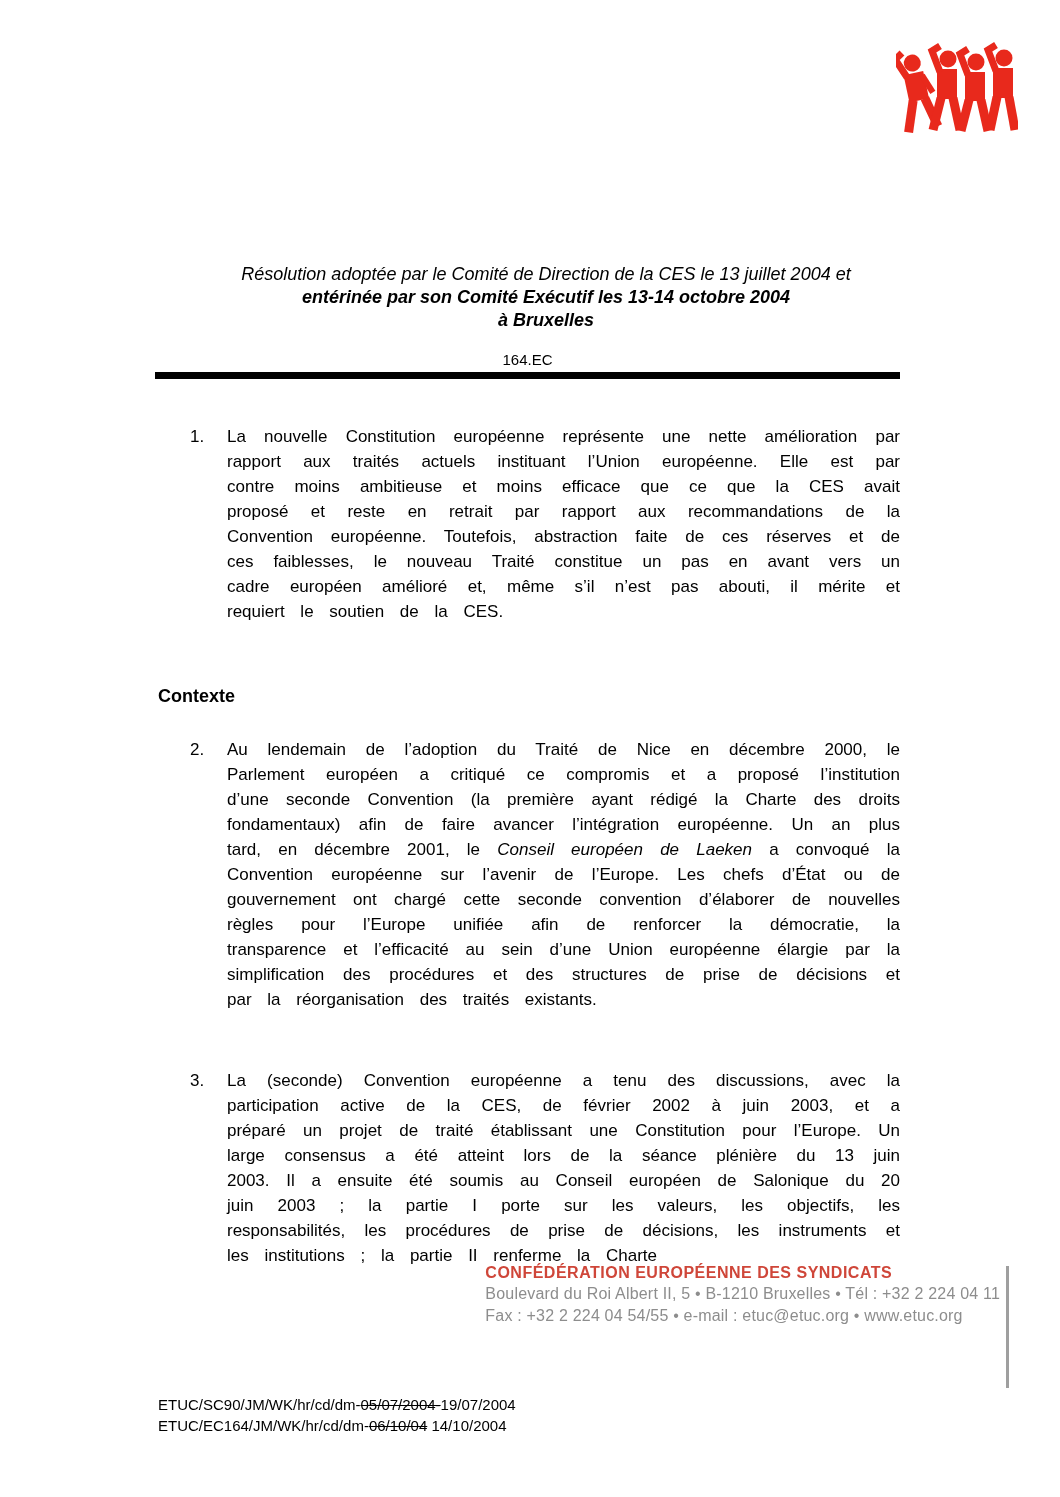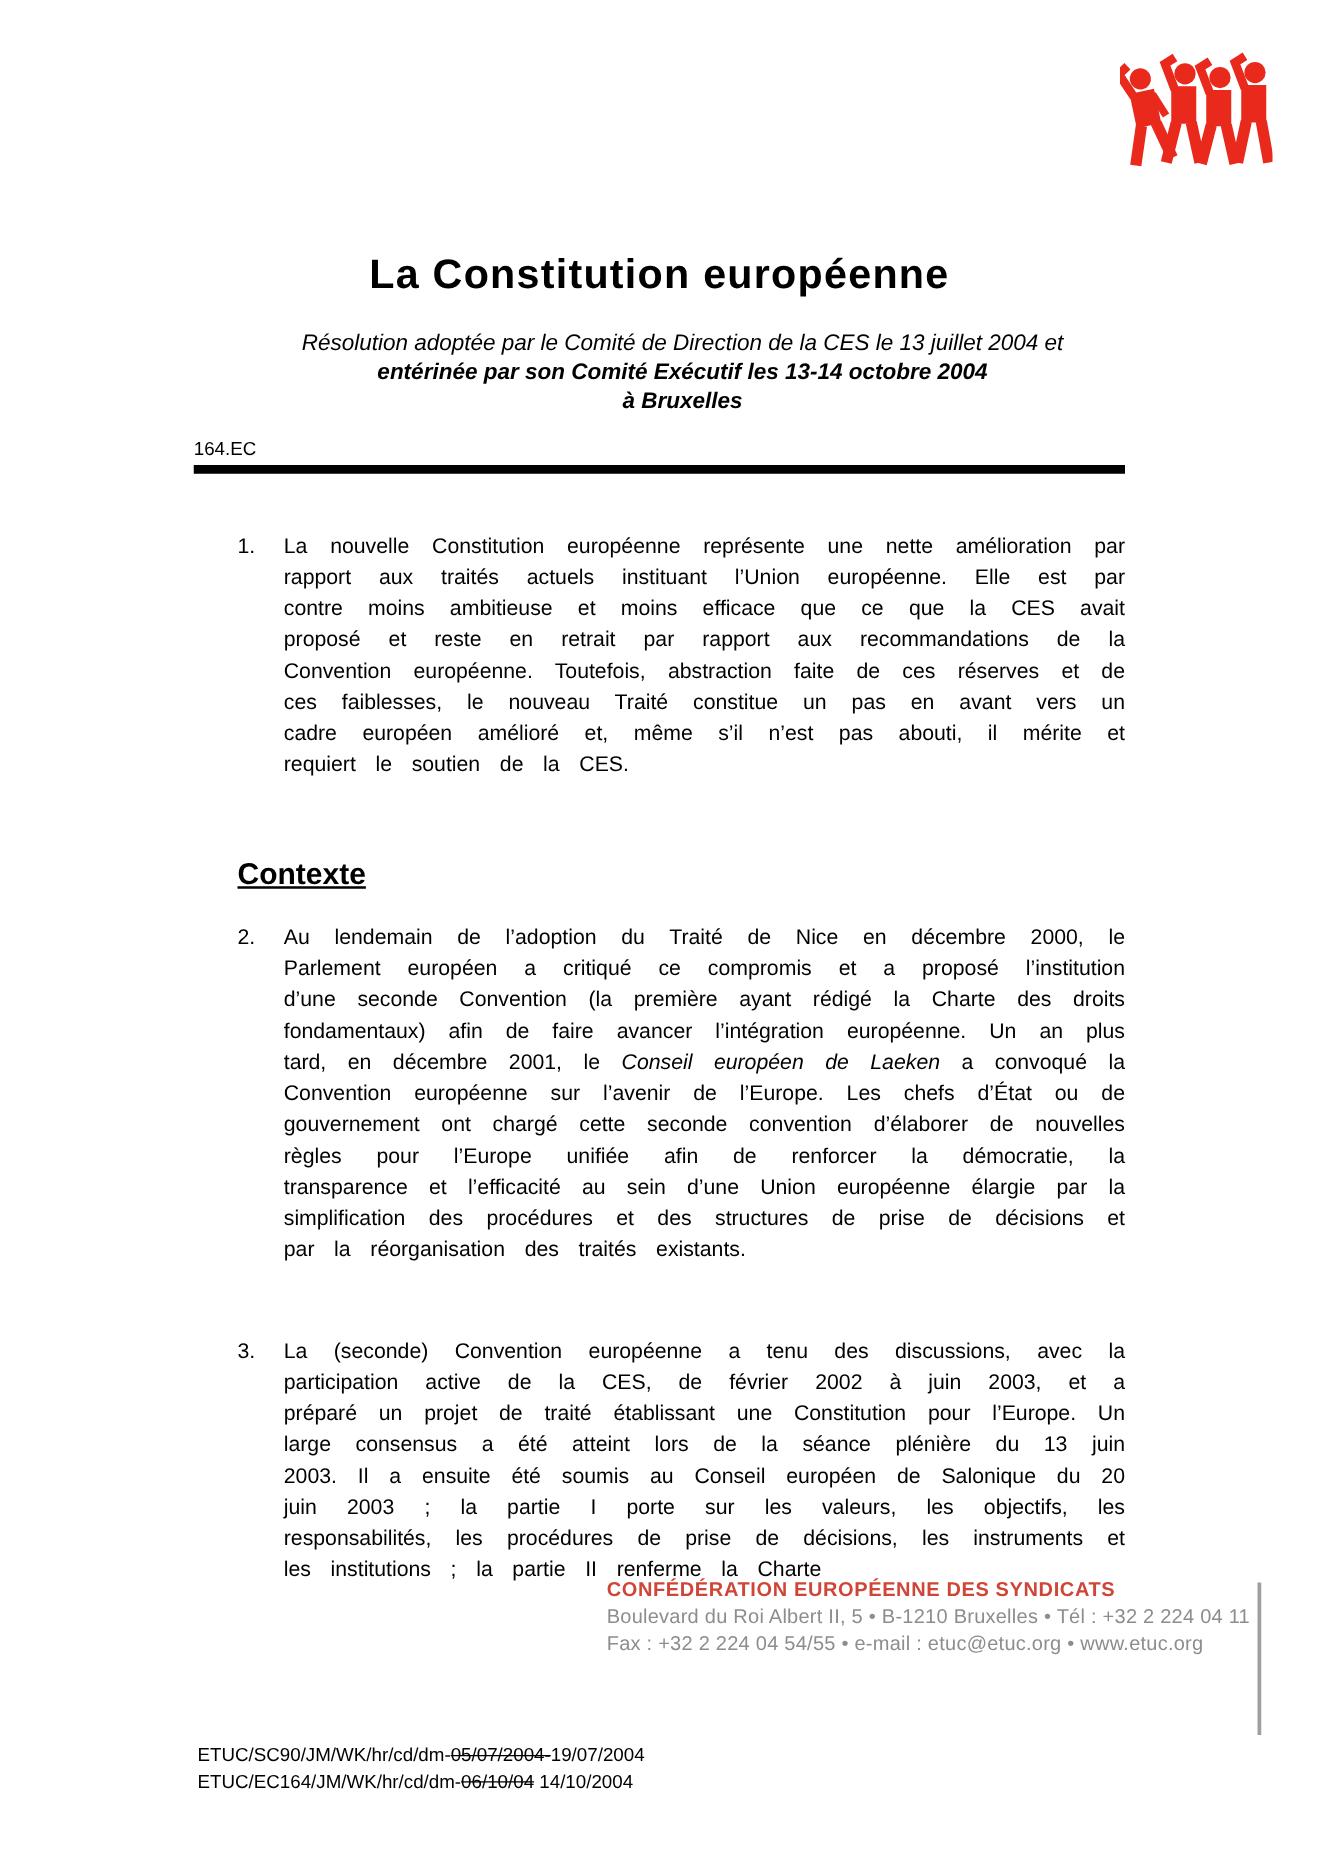--- a/index.html
+++ b/index.html
@@ -14,36 +14,36 @@
   
   .title {
     position:absolute; left:155px; top:200px; width:745px; text-align:center;
     font-size:33px; font-weight:bold; letter-spacing:1px; white-space:nowrap;
   }
   .subtitle {
     position:absolute; left:126px; top:263px; width:840px; text-align:center;
     font-size:18px; font-style:italic; line-height:23px;
   }
   .subtitle .bold { font-weight:bold; }
-  .doc-number { position:absolute; left:155px; top:351px; width:745px; font-size:15px; }
+  .doc-number { position:absolute; left:155px; top:351px; width:745px; text-align:center; font-size:15px; }
   .rule { position:absolute; left:155px; top:372px; width:745px; height:7px; background:var(--rule-black,#000); }
 
   
   .para {
     position:absolute; left:227px; width:673px;
     font-size:17px; line-height:25px; text-align:justify; text-align-last:left;
     word-spacing:11px;
   }
   .para .num { position:absolute; left:-37px; word-spacing:normal; }
   #para1 { top:424px; }
   #para2 { top:737px; }
   #para3 { top:1068px; }
   .contexte {
     position:absolute; left:158px; top:686px;
-    font-size:24px; font-weight:bold; text-decoration:underline;margin-left:32px;
+    font-size:18px; font-weight:bold; 
   }
   .ital { font-style:italic; }
 
   
   .etuc-footer { position:absolute; right:60px; top:1263px; }
   .org-line {
     font-size:16px; font-weight:bold; letter-spacing:0.5px; line-height:20px;
     color:var(--footer-red,#cf4639);
   }
   .secretary-line { margin-top:10px; font-size:16px; line-height:22px; color:var(--footer-gray,#8d8d8d); }
@@ -93,21 +93,20 @@
           <circle cx="23" cy="13" r="8.5" stroke="none"></circle>
           <rect x="12" y="23" width="20" height="30" stroke="none"></rect>
           <path d="M15 26 L7 5 L15 0" fill="none" stroke-width="7"></path>
           <path d="M16 52 L9 85" fill="none" stroke-width="9"></path>
           <path d="M28 52 L34 85" fill="none" stroke-width="9"></path>
         </g>
       </g>
     </svg>
   </div>
 
-  <div class="title">La Constitution européenne</div>
   <div class="subtitle">
     <div>Résolution adoptée par le Comité de Direction de la CES le 13 juillet 2004 et</div>
     <div class="bold">entérinée par son Comité Exécutif les 13-14 octobre 2004</div>
     <div class="bold">à Bruxelles</div>
   </div>
   <div class="doc-number">164.EC</div>
   <div class="rule"></div>
 
   <div class="para" id="para1">
     <span class="num">1.</span><span>La nouvelle Constitution européenne représente une nette amélioration par rapport aux traités actuels instituant l’Union européenne. Elle est par contre moins ambitieuse et moins efficace que ce que la CES avait proposé et reste en retrait par rapport aux recommandations de la Convention européenne. Toutefois, abstraction faite de ces réserves et de ces faiblesses, le nouveau Traité constitue un pas en avant vers un cadre européen amélioré et, même s’il n’est pas abouti, il mérite et requiert le soutien de la CES.</span>

